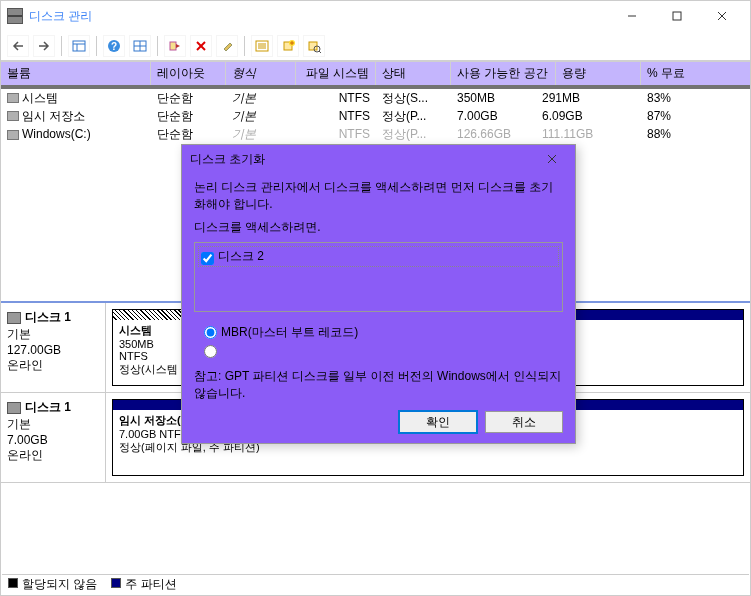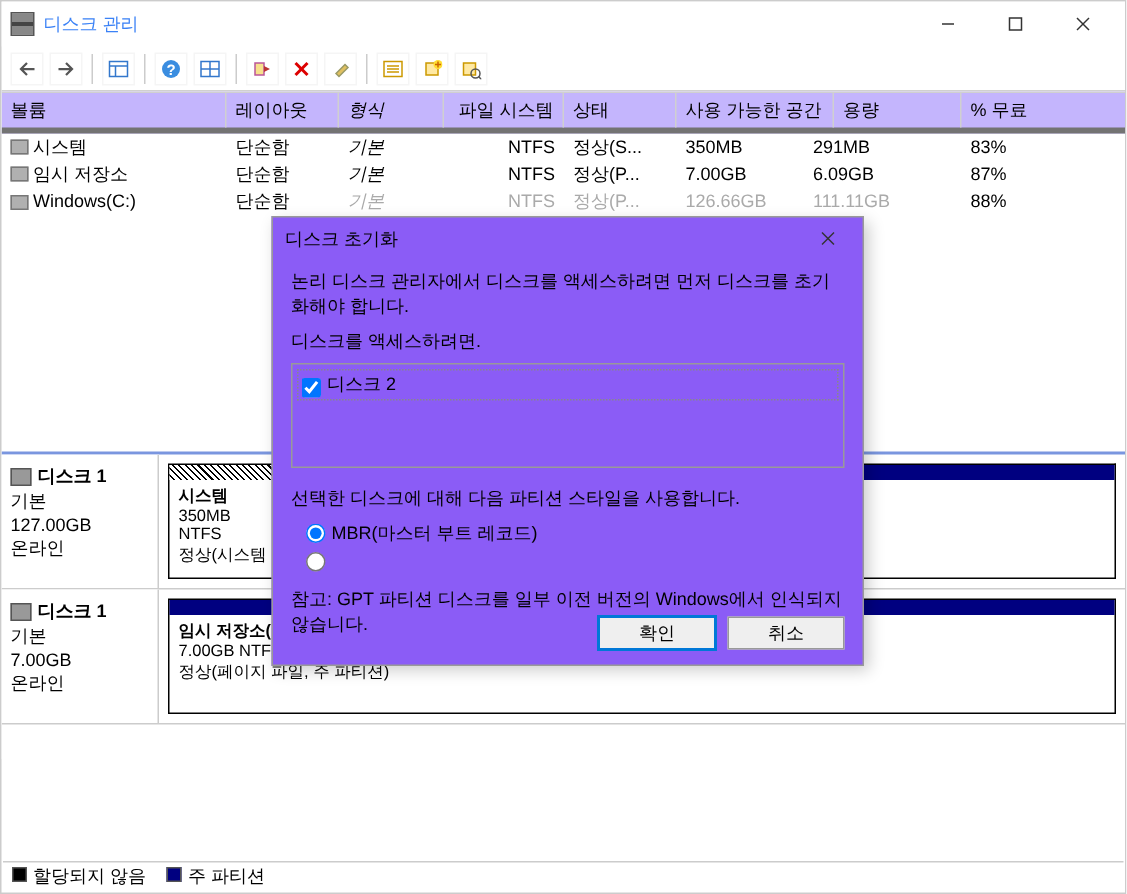--- a/index.html
+++ b/index.html
@@ -262,21 +262,20 @@
     </div>
     <div class="dlg-body">
       <div class="dlg-text">논리 디스크 관리자에서 디스크를 액세스하려면 먼저 디스크를 초기화해야 합니다.</div>
       <div class="dlg-text">디스크를 액세스하려면.</div>
       <div class="disk-list">
         <div class="disk-list-row">
           <input type="checkbox" class="chk" checked="" style="">
           <span>디스크 2</span>
         </div>
       </div>
-      <div class="dlg-text">선택한 디스크에 대해 다음 파티션 스타일을 사용합니다.</div>
       <label class="radio-row">
         <input type="radio" name="pstyle" class="radio" checked="" style="">
         <span>MBR(마스터 부트 레코드)</span>
       </label>
       <label class="radio-row">
         <input type="radio" name="pstyle" class="radio" style="">
       </label>
       <div class="dlg-note">참고: GPT 파티션 디스크를 일부 이전 버전의 Windows에서 인식되지 않습니다.</div>
     </div>
     <div class="dlg-btns">

